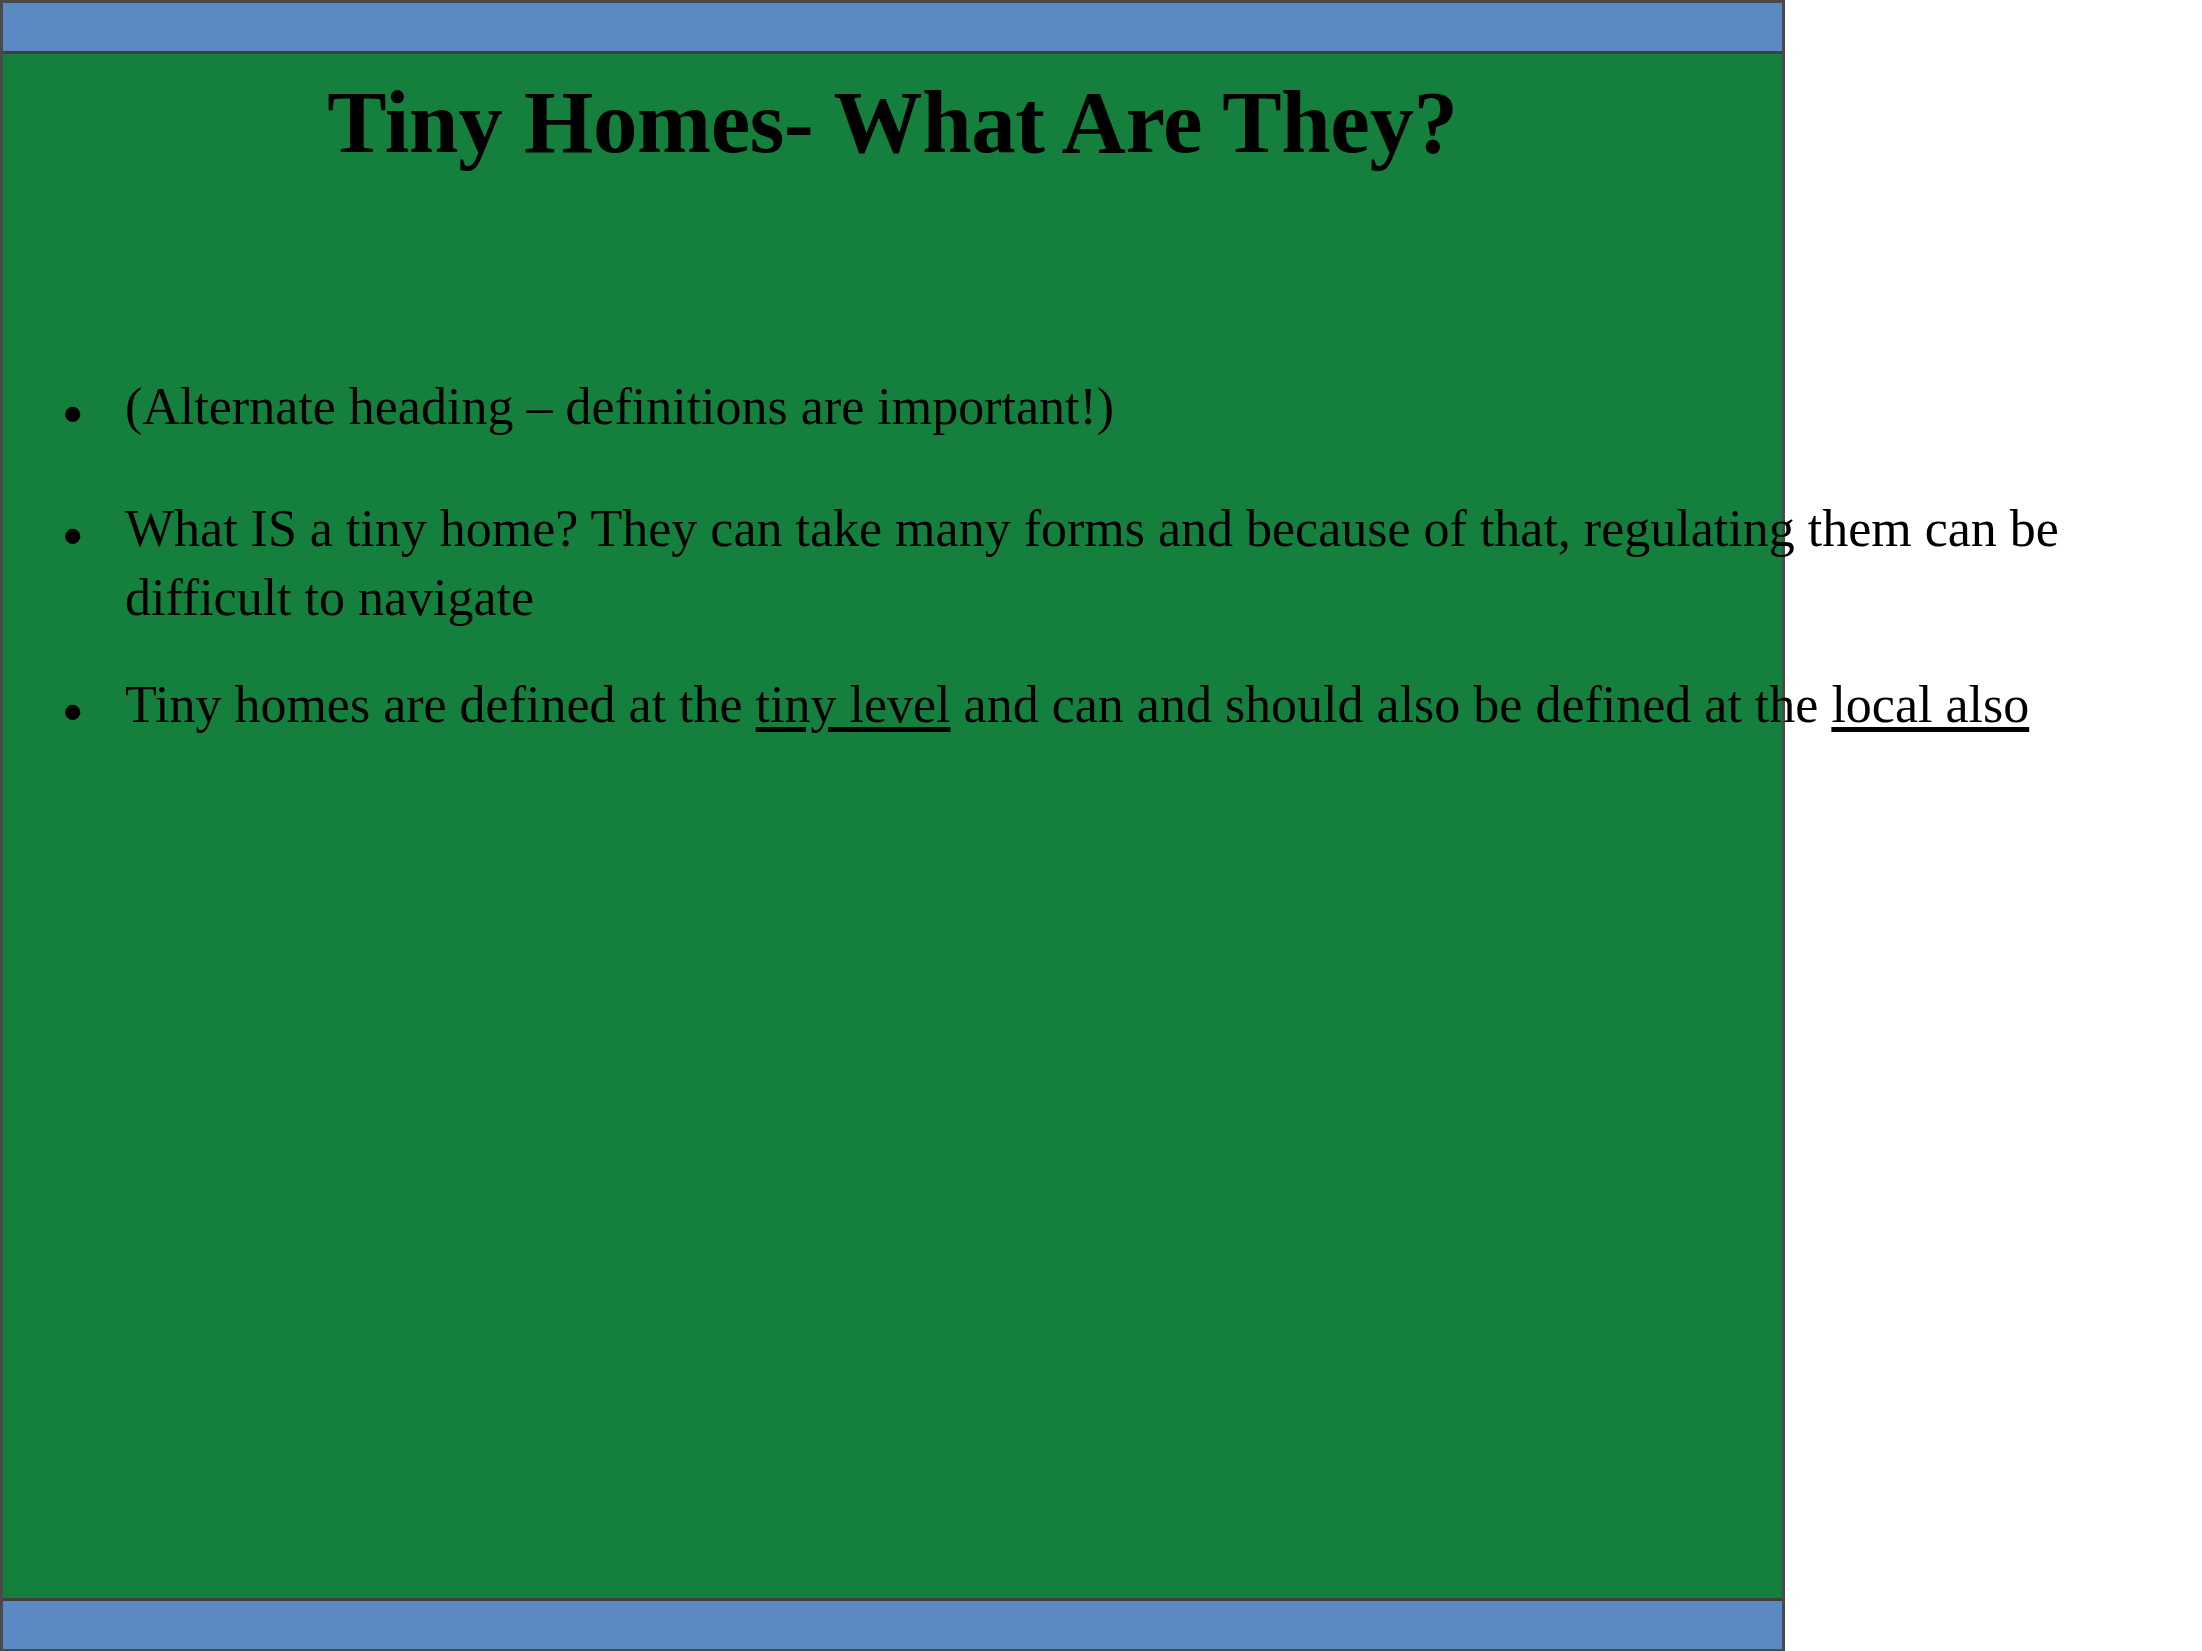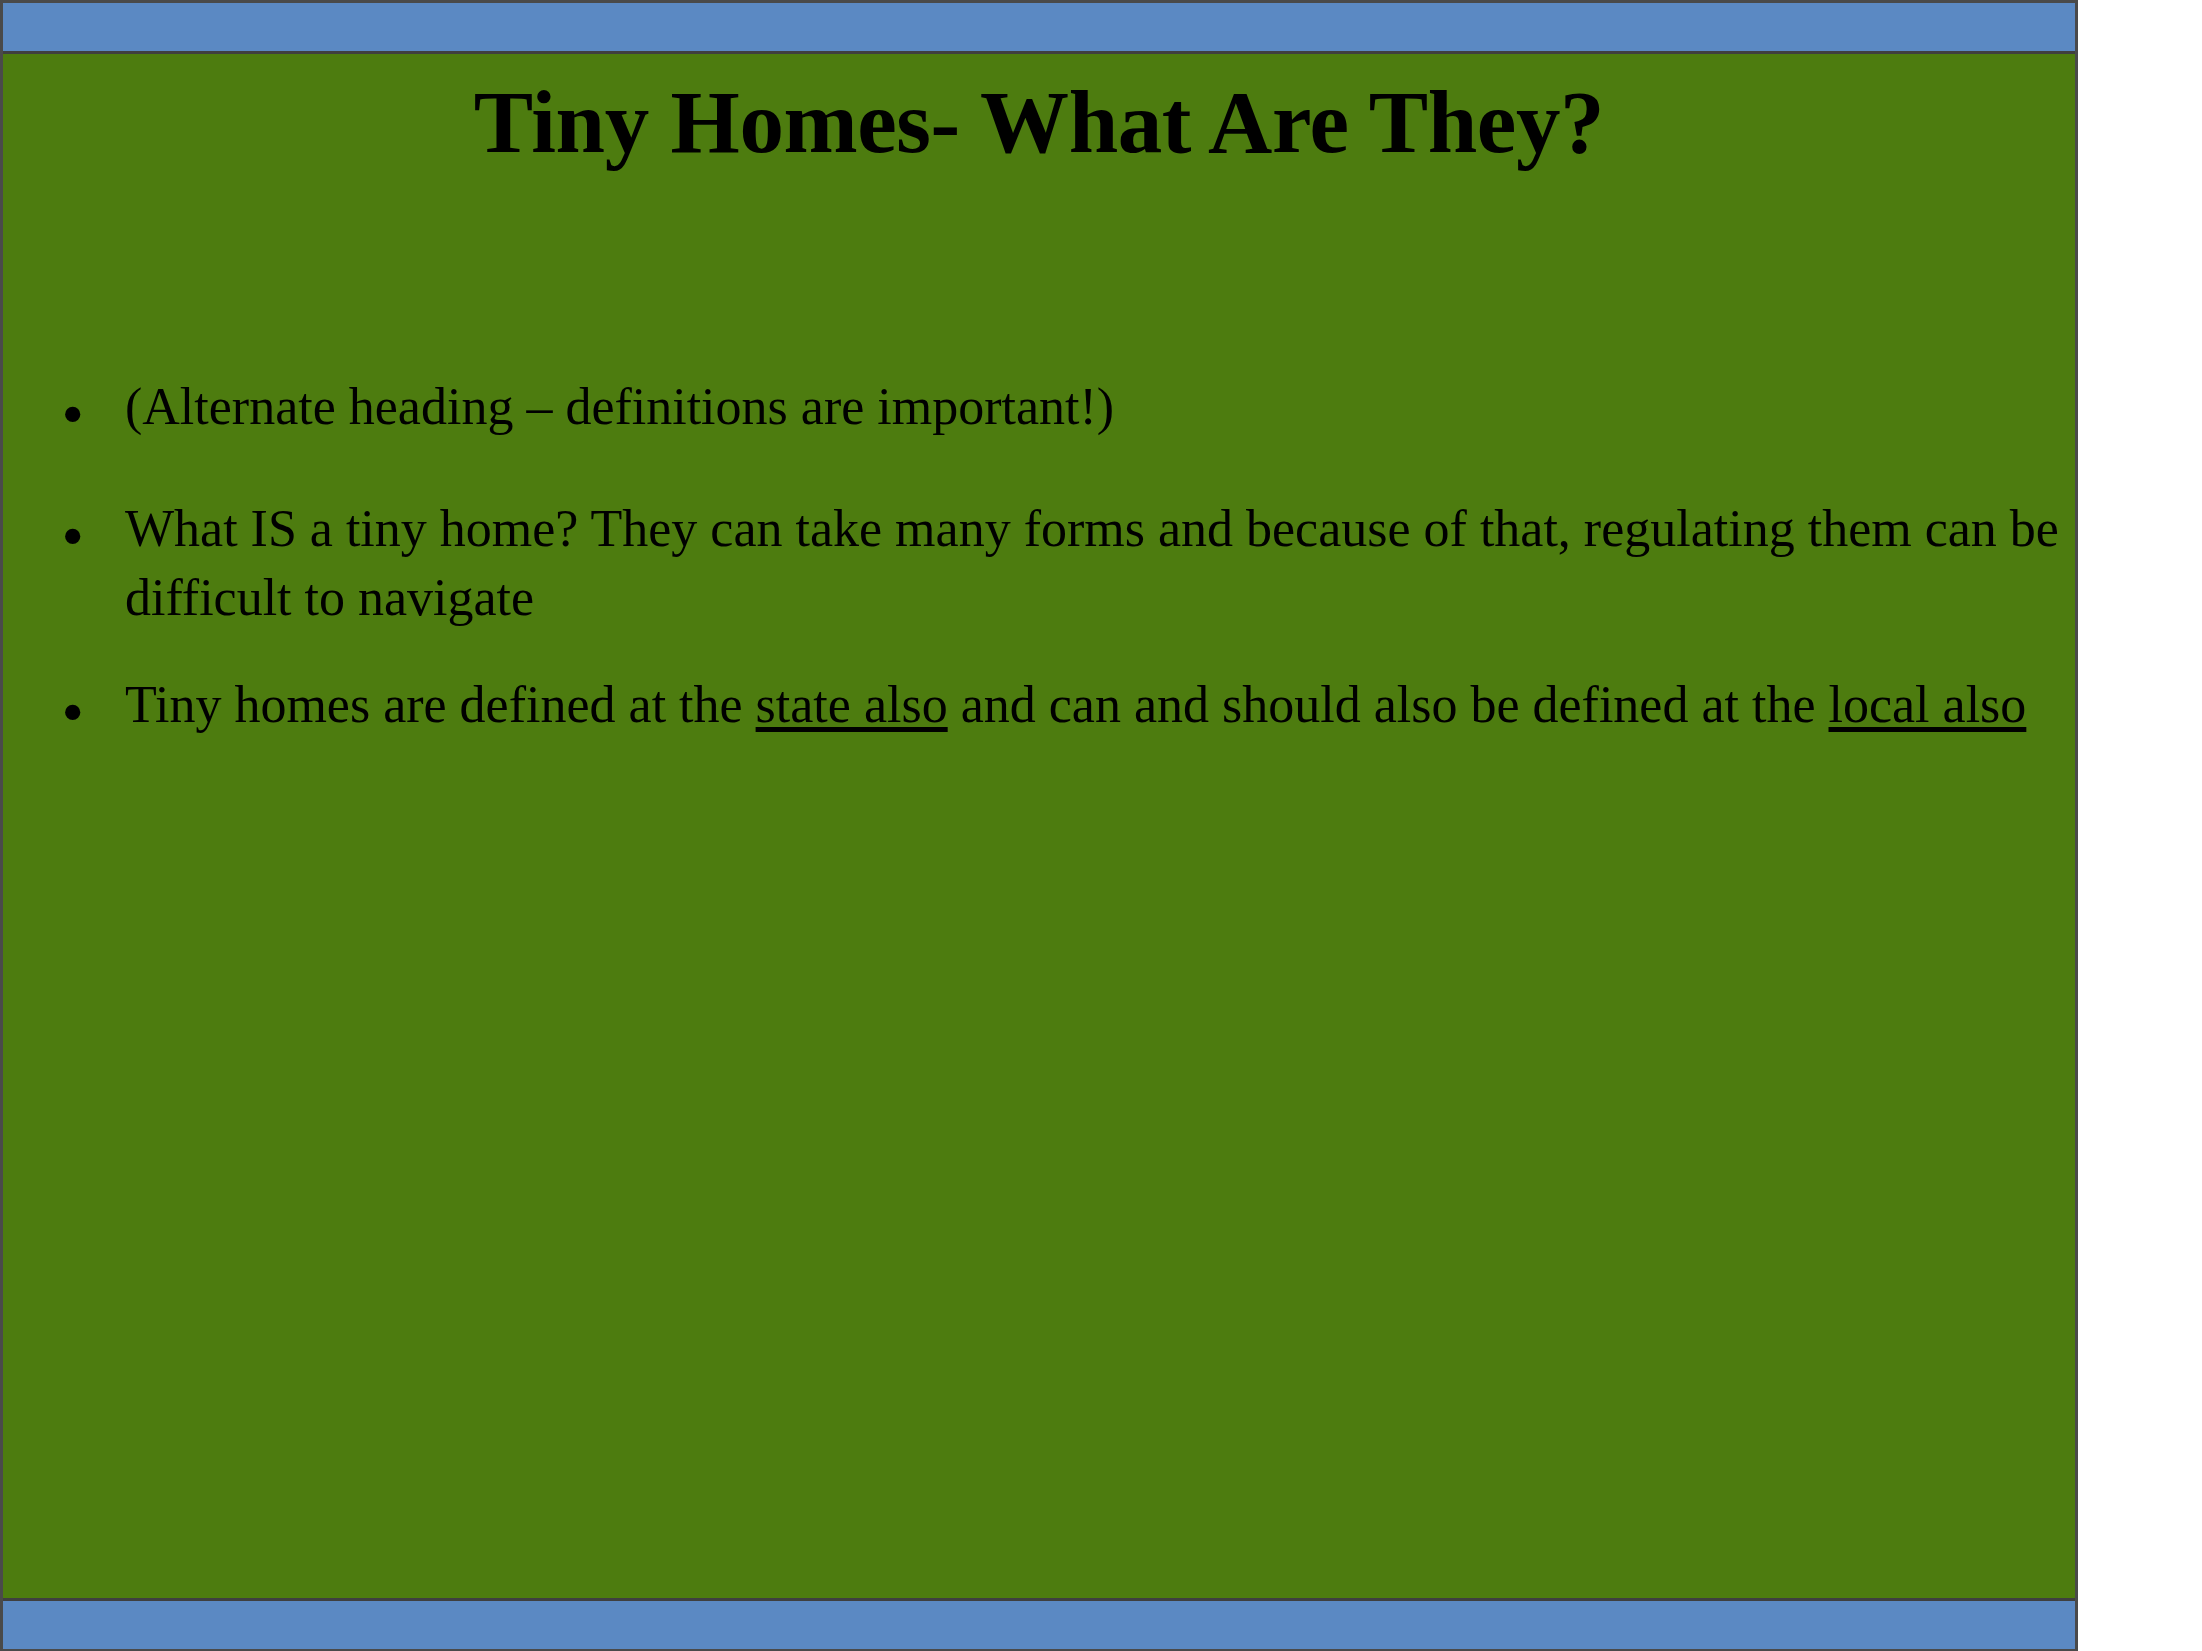--- a/index.html
+++ b/index.html
@@ -8,23 +8,23 @@
     background: #ffffff;
   }
   body {
     width: 2203px;
     height: 1652px;
     font-family: "Liberation Serif", "DejaVu Serif", serif;
     overflow: hidden;
   }
   .slide {
     position: relative;
-    width: 2078px;
+    width: 1785px;
     height: 1652px;
-    background: #4d7c0f;
+    background: #15803d;
     box-sizing: border-box;
     border: 3.4px solid #4a4a4a;
   }
   .band {
     position: absolute;
     left: 0;
     width: 100%;
     background: #5b89c3;
     height: 48px;
   }
@@ -98,21 +98,21 @@
     <div class="bullet-row">
       <span class="bullet-dot">•</span>
       <span class="bullet-text">
         <span>What IS a tiny home? They can take many forms and because of that, regulating them can be difficult to navigate</span>
       </span>
     </div>
 
     <div class="bullet-row">
       <span class="bullet-dot">•</span>
       <span class="bullet-text">
-        <span>Tiny homes are defined at the </span><span class="u">state also</span><span> and can and should also be defined at the </span><span class="u">local also</span>
+        <span>Tiny homes are defined at the </span><span class="u">tiny level</span><span> and can and should also be defined at the </span><span class="u">local also</span>
       </span>
     </div>
 
   </div>
 
   <div class="band band-bottom"></div>
 
 </div>
 
 

